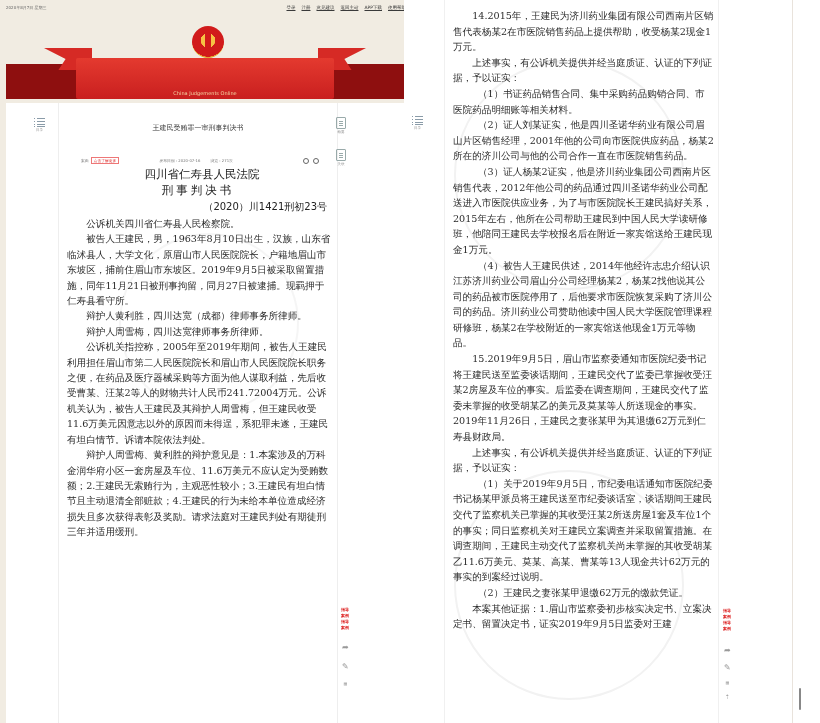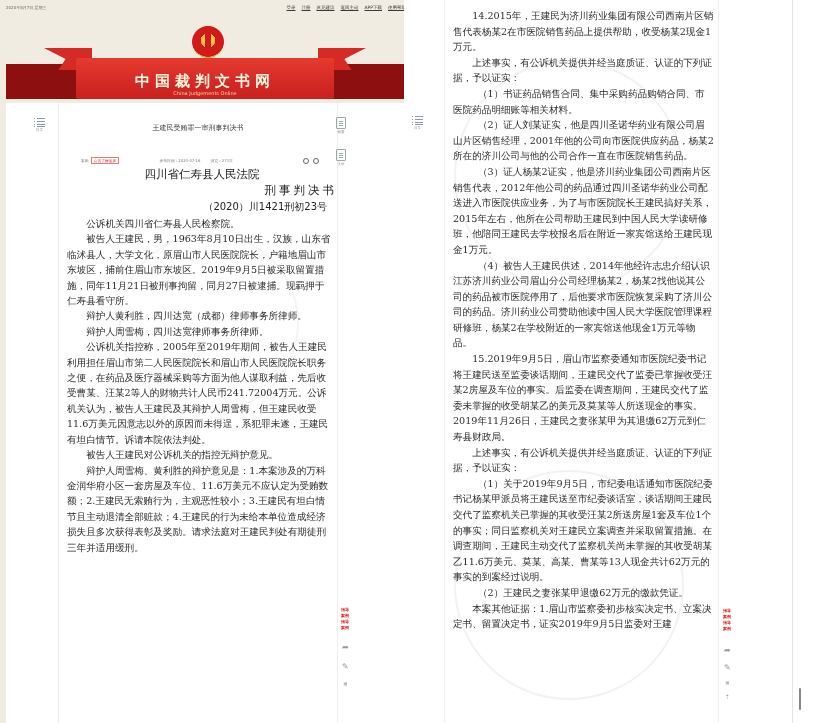--- a/index.html
+++ b/index.html
@@ -36,21 +36,21 @@
   .watermark3 { position: absolute; left: 470px; top: 470px; width: 230px; height: 230px; border-radius: 50%; border: 2px solid #f2f2f2; }
 
   .doc-heading { position: absolute; top: 20px; left: 0; right: 0; text-align: center; font-size: 7px; color: #333; }
   .meta-row { position: absolute; top: 54px; left: 22px; right: 18px; display: flex; align-items: center; font-size: 3.8px; color: #777; }
   .meta-row .case-tag { color: #d33; border: 0.5px solid #e77; padding: 0 2px; margin-left: 2px; cursor: pointer; }
   .meta-row .date { margin-left: 40px; }
   .meta-row .views { margin-left: 10px; }
   .meta-row .icons { margin-left: auto; display: flex; gap: 4px; }
   .meta-row .icons span { width: 6px; height: 6px; border: 0.8px solid #666; border-radius: 50%; display: inline-block; cursor: pointer; }
   .court { position: absolute; top: 64px; left: 8px; right: 0; text-align: center; font-size: 11.5px; color: #222; }
-  .doctype { position: absolute; top: 80px; left: 0; right: 0; text-align: right; font-size: 11.5px; letter-spacing: 3px; color: #222; }
+  .doctype { position: absolute; top: 80px; left: 0; right: 0; text-align: center; font-size: 11.5px; letter-spacing: 3px; color: #222; }
   .caseno { position: absolute; top: 97px; right: 10px; font-size: 10px; color: #222; }
 
   .body-text { position: absolute; left: 8px; right: 6px; font-family: "DejaVu Serif", "Liberation Serif", serif; font-size: 9.6px; line-height: 15.4px; color: #2a2a2a; }
   .body-text p { text-indent: 2em; }
   .body-text.left { top: 113px; }
 
   .red-links { position: absolute; display: flex; flex-direction: column; gap: 1px; font-size: 4px; color: #d22; font-weight: bold; line-height: 5px; cursor: pointer; }
   .util-col { position: absolute; display: flex; flex-direction: column; align-items: center; gap: 10px; color: #999; font-size: 8px; }
 
   
@@ -75,21 +75,20 @@
       <span>使用帮助</span>
     </div>
   </div>
 
   <div class="banner">
     <div class="ribbon-back"></div>
     <div class="ribbon-tail-l"></div>
     <div class="ribbon-tail-r"></div>
     <div class="ribbon-main"></div>
     <div class="emblem"></div>
-    <div class="site-title">中国裁判文书网</div>
     <div class="site-sub">China Judgements Online</div>
   </div>
 
   <div class="doc-area">
     <div class="side-tool" style="left:28px; top:14px;">
       <div class="toc-ico"></div>
       <span>目录</span>
     </div>
 
     <div class="paper">
@@ -108,21 +107,20 @@
       <div class="court">四川省仁寿县人民法院</div>
       <div class="doctype">刑事判决书</div>
       <div class="caseno">（2020）川1421刑初23号</div>
 
       <div class="body-text left">
         <p>公诉机关四川省仁寿县人民检察院。</p>
         <p>被告人王建民，男，1963年8月10日出生，汉族，山东省临沭县人，大学文化，原眉山市人民医院院长，户籍地眉山市东坡区，捕前住眉山市东坡区。2019年9月5日被采取留置措施，同年11月21日被刑事拘留，同月27日被逮捕。现羁押于仁寿县看守所。</p>
         <p>辩护人黄利胜，四川达宽（成都）律师事务所律师。</p>
         <p>辩护人周雪梅，四川达宽律师事务所律师。</p>
         <p>公诉机关指控称，2005年至2019年期间，被告人王建民利用担任眉山市第二人民医院院长和眉山市人民医院院长职务之便，在药品及医疗器械采购等方面为他人谋取利益，先后收受曹某、汪某2等人的财物共计人民币241.72004万元。公诉机关认为，被告人王建民及其辩护人周雪梅，但王建民收受11.6万美元因意志以外的原因而未得逞，系犯罪未遂，王建民有坦白情节。诉请本院依法判处。</p>
-        <p>被告人王建民对公诉机关的指控无辩护意见。</p>
         <p>辩护人周雪梅、黄利胜的辩护意见是：1.本案涉及的万科金润华府小区一套房屋及车位、11.6万美元不应认定为受贿数额；2.王建民无索贿行为，主观恶性较小；3.王建民有坦白情节且主动退清全部赃款；4.王建民的行为未给本单位造成经济损失且多次获得表彰及奖励。请求法庭对王建民判处有期徒刑三年并适用缓刑。</p>
       </div>
     </div>
 
     <div class="side-tool" style="left:330px; top:14px;">
       <div class="ico"></div>
       <span>概要</span>
     </div>
     <div class="side-tool" style="left:330px; top:46px;">
       <div class="ico"></div>

